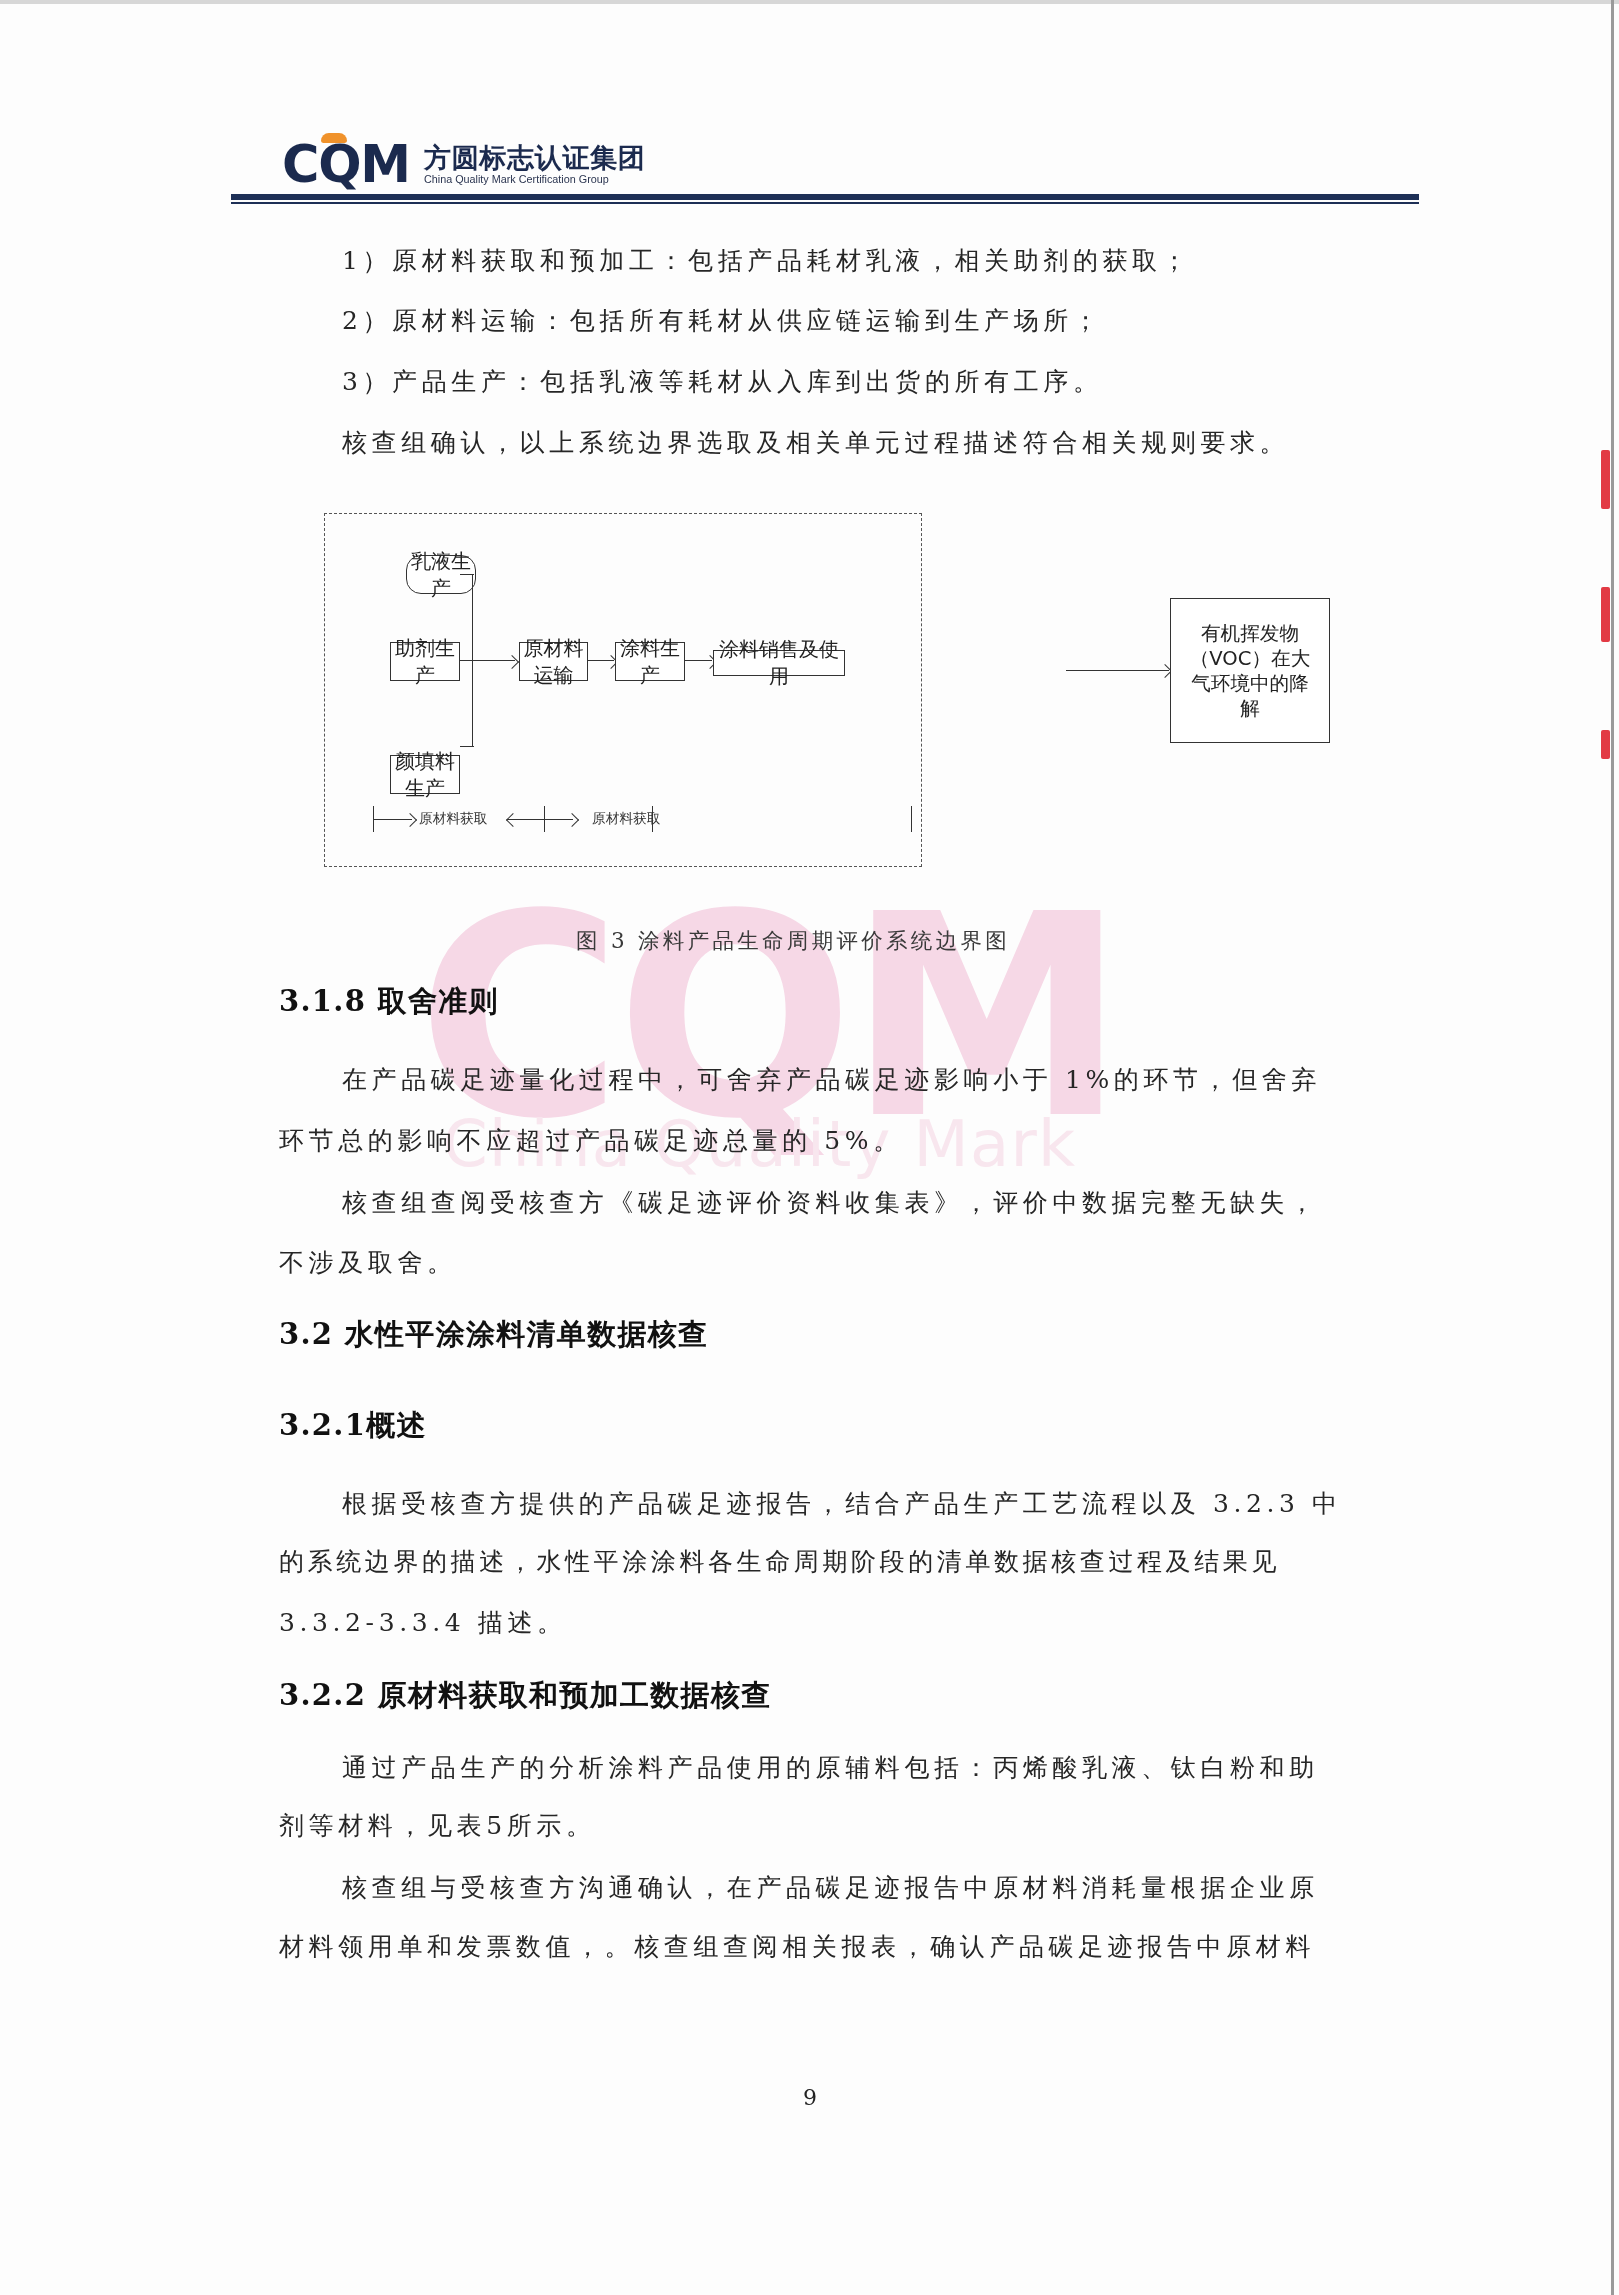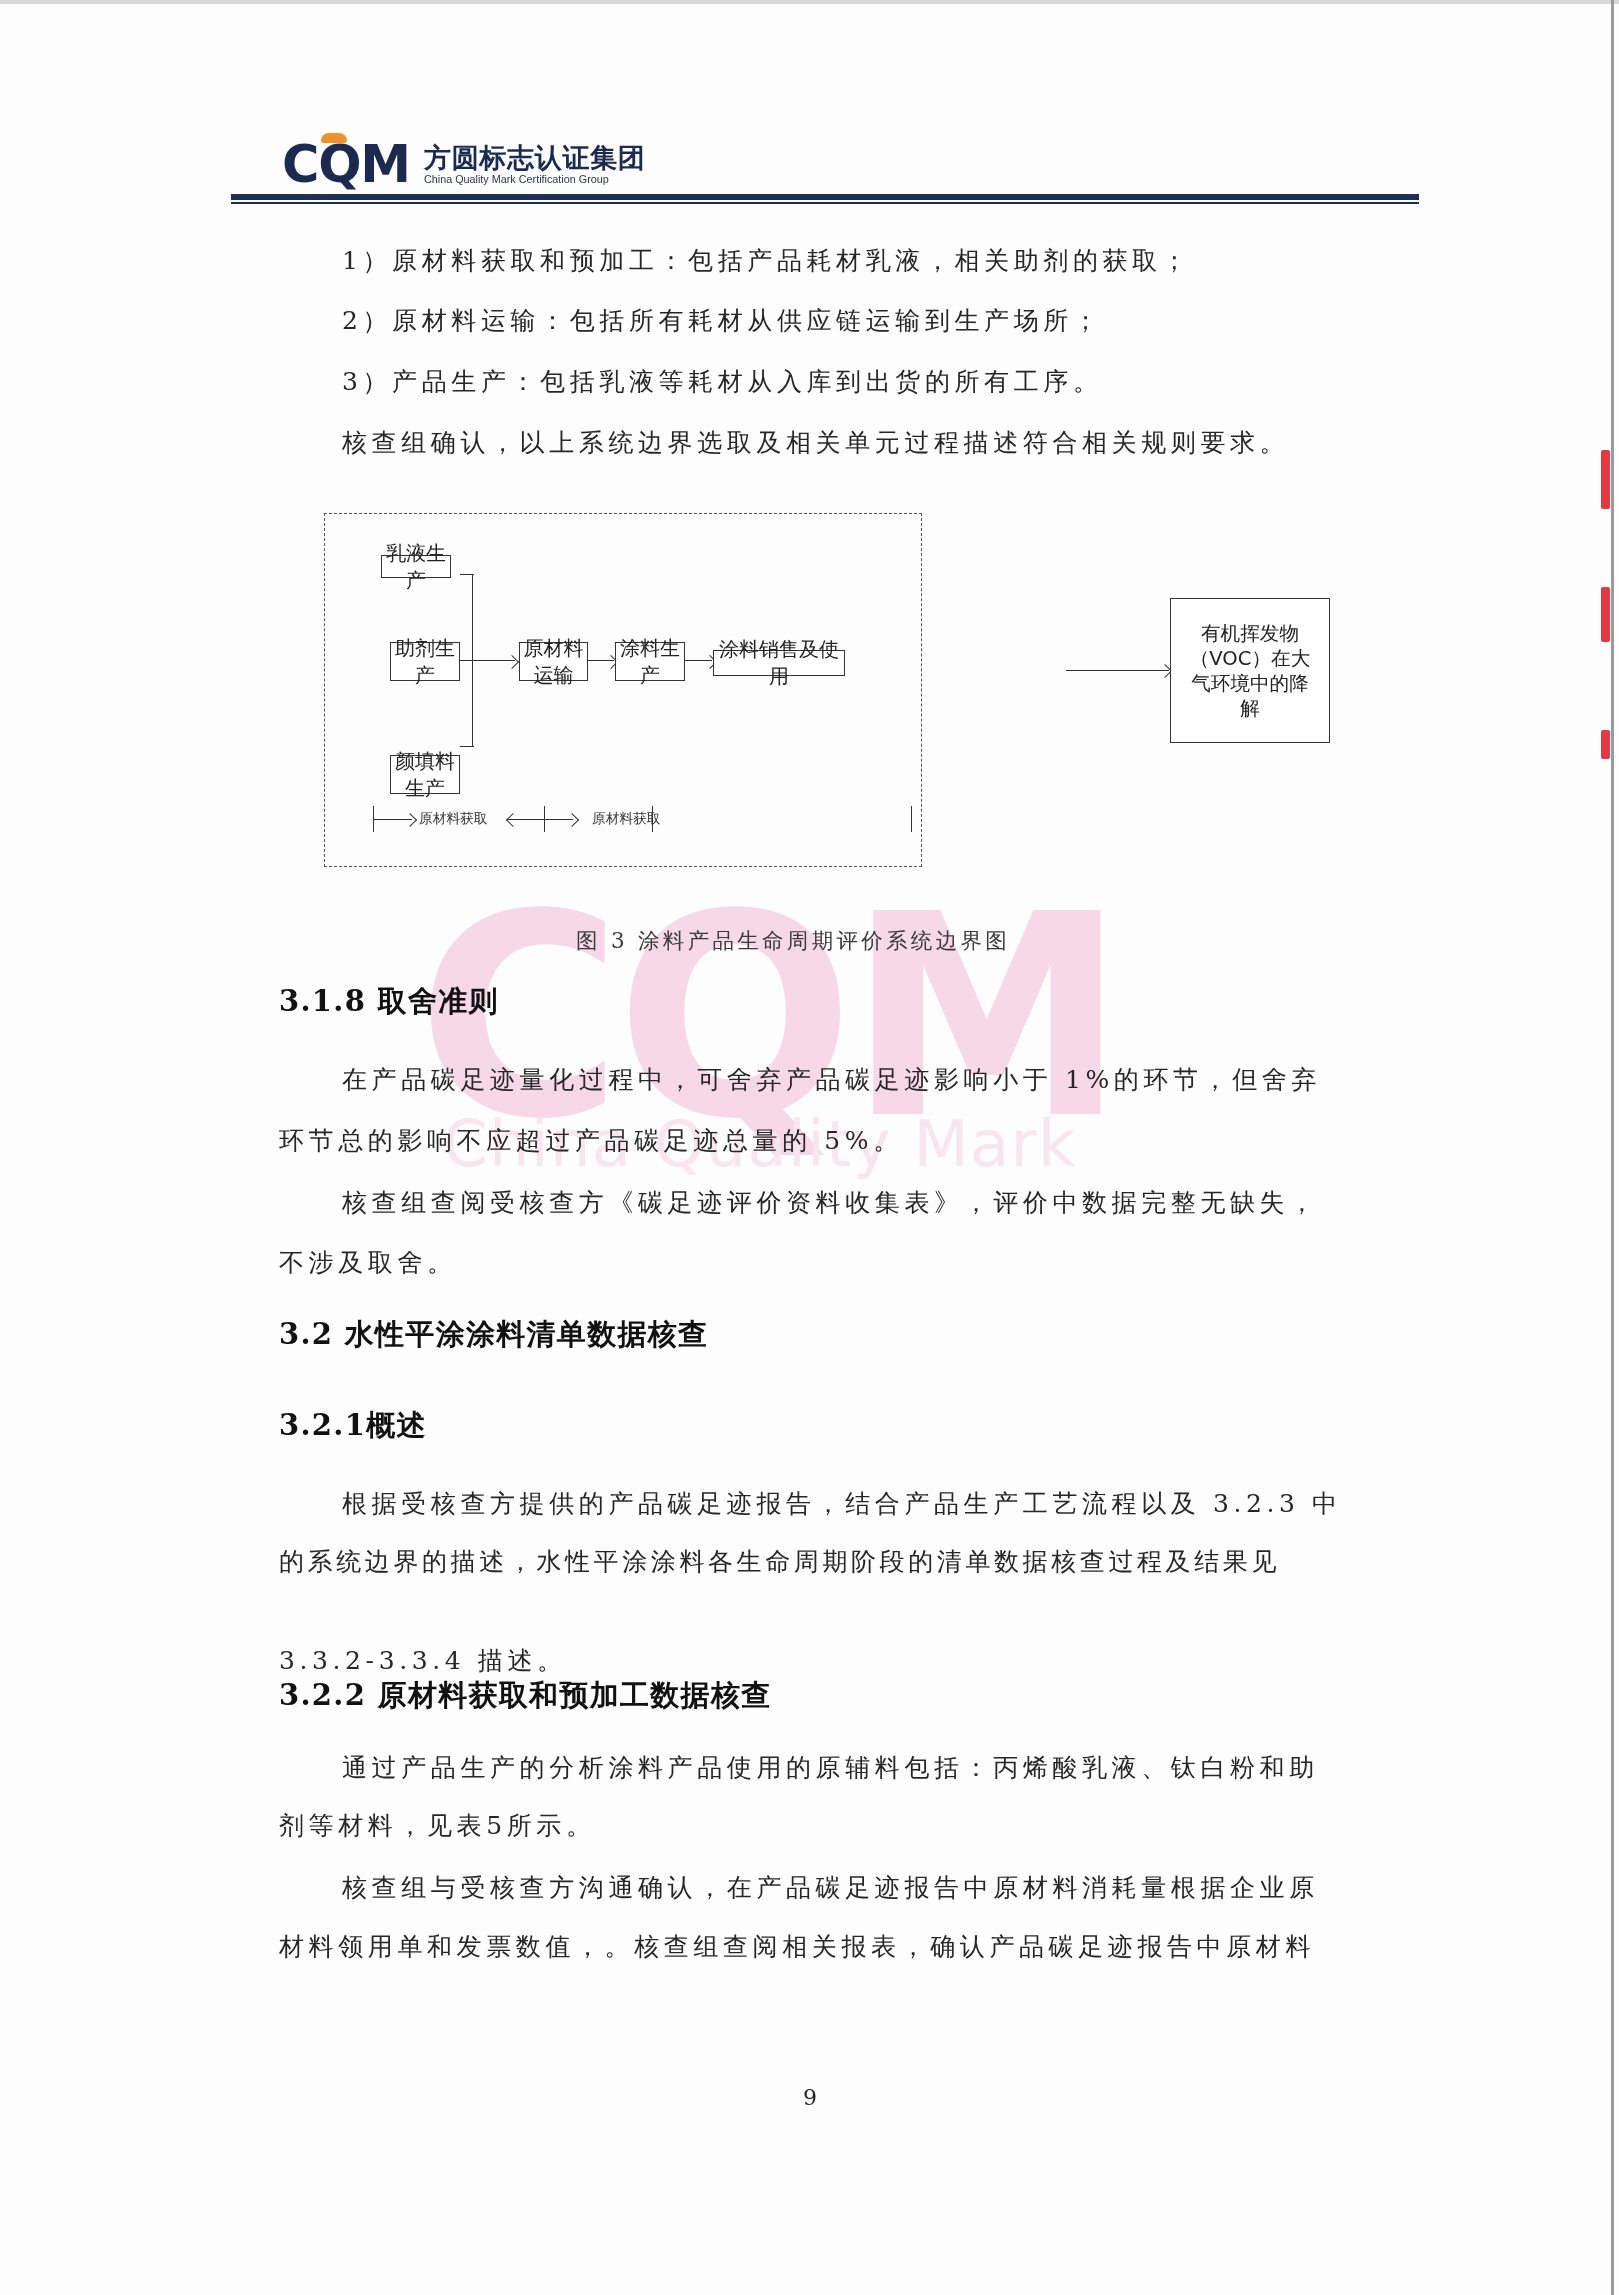--- a/index.html
+++ b/index.html
@@ -70,21 +70,21 @@
 <div class="header-rule-thin" data-name="header-rule"></div>
 
 <div class="line" style="left:342px;top:245px;" data-name="list-item">1）原材料获取和预加工：包括产品耗材乳液，相关助剂的获取；</div>
 <div class="line" style="left:342px;top:305px;" data-name="list-item">2）原材料运输：包括所有耗材从供应链运输到生产场所；</div>
 <div class="line" style="left:342px;top:366px;" data-name="list-item">3）产品生产：包括乳液等耗材从入库到出货的所有工序。</div>
 <div class="line" style="left:342px;top:427px;" data-name="paragraph">核查组确认，以上系统边界选取及相关单元过程描述符合相关规则要求。</div>
 
 <div data-name="system-boundary-diagram">
   <div class="boundary" data-name="system-boundary-frame"></div>
 
-  <div class="box" style="left:381px;top:555px;width:70px;height:23px;width:70px;" data-name="diagram-box-emulsion">
+  <div class="box" style="left:406px;top:555px;width:70px;height:39px;width:70px;border-radius:15px;" data-name="diagram-box-emulsion">
       <span data-name="box-label">乳液生产</span>
     </div>
   <div class="box" style="left:390px;top:642px;width:70px;height:39px;" data-name="diagram-box-additive">
       <span data-name="box-label">助剂生产</span>
     </div>
   <div class="box" style="left:390px;top:726px;width:70px;height:39px;margin-top:29px;" data-name="diagram-box-filler">
       <span data-name="box-label">颜填料生产</span>
     </div>
 
   <style>
@@ -151,21 +151,21 @@
 <div class="line" style="left:342px;top:1064px;" data-name="paragraph-line">在产品碳足迹量化过程中，可舍弃产品碳足迹影响小于 1%的环节，但舍弃</div>
 <div class="line" style="left:279px;top:1125px;" data-name="paragraph-line">环节总的影响不应超过产品碳足迹总量的 5%。</div>
 <div class="line" style="left:342px;top:1187px;" data-name="paragraph-line">核查组查阅受核查方《碳足迹评价资料收集表》，评价中数据完整无缺失，</div>
 <div class="line" style="left:279px;top:1247px;" data-name="paragraph-line">不涉及取舍。</div>
 
 <div class="heading" style="left:279px;top:1316px;" data-name="section-heading-3-2">3.2   水性平涂涂料清单数据核查</div>
 
 <div class="heading" style="left:279px;top:1407px;" data-name="section-heading-3-2-1">3.2.1概述</div>
 <div class="line" style="left:342px;top:1488px;" data-name="paragraph-line">根据受核查方提供的产品碳足迹报告，结合产品生产工艺流程以及 3.2.3 中</div>
 <div class="line" style="left:279px;top:1546px;letter-spacing:3.6px;" data-name="paragraph-line">的系统边界的描述，水性平涂涂料各生命周期阶段的清单数据核查过程及结果见</div>
-<div class="line" style="left:279px;top:1607px;margin-top:38px;" data-name="paragraph-line">3.3.2-3.3.4 描述。</div>
+<div class="line" style="left:279px;top:1607px;" data-name="paragraph-line">3.3.2-3.3.4 描述。</div>
 
 <div class="heading" style="left:279px;top:1677px;" data-name="section-heading-3-2-2">3.2.2  原材料获取和预加工数据核查</div>
 <div class="line" style="left:342px;top:1752px;" data-name="paragraph-line">通过产品生产的分析涂料产品使用的原辅料包括：丙烯酸乳液、钛白粉和助</div>
 <div class="line" style="left:279px;top:1810px;" data-name="paragraph-line">剂等材料，见表5所示。</div>
 <div class="line" style="left:342px;top:1872px;" data-name="paragraph-line">核查组与受核查方沟通确认，在产品碳足迹报告中原材料消耗量根据企业原</div>
 <div class="line" style="left:279px;top:1931px;" data-name="paragraph-line">材料领用单和发票数值，。核查组查阅相关报表，确认产品碳足迹报告中原材料</div>
 
 <div class="page-number" data-name="page-number">9</div>
 
 

